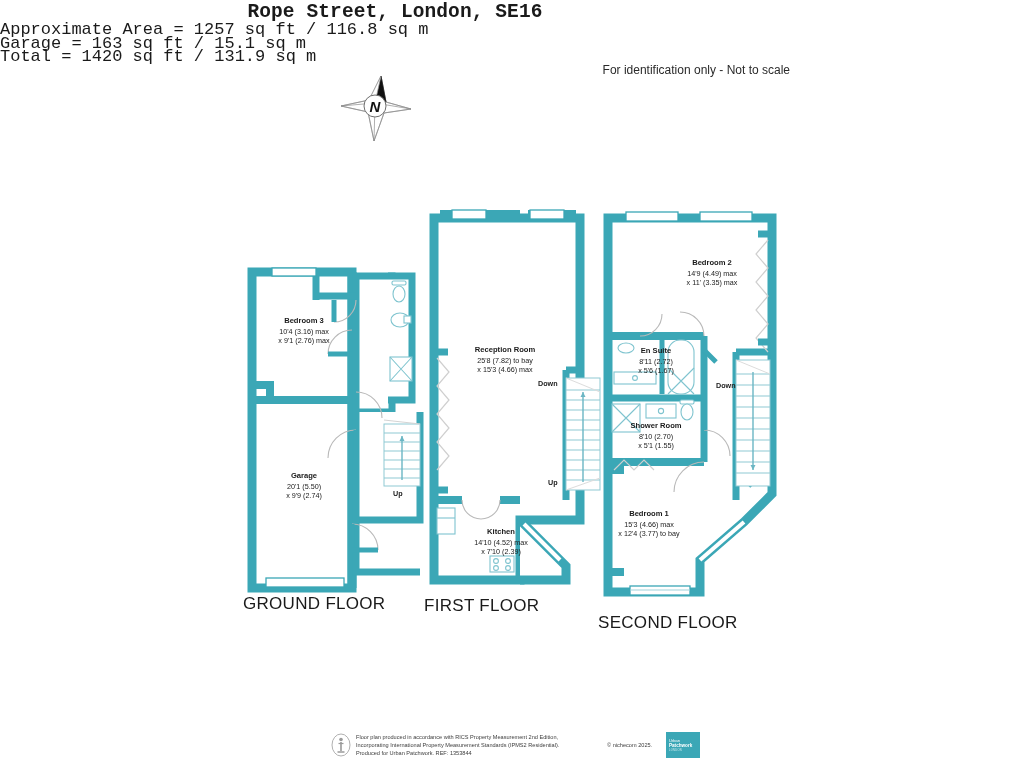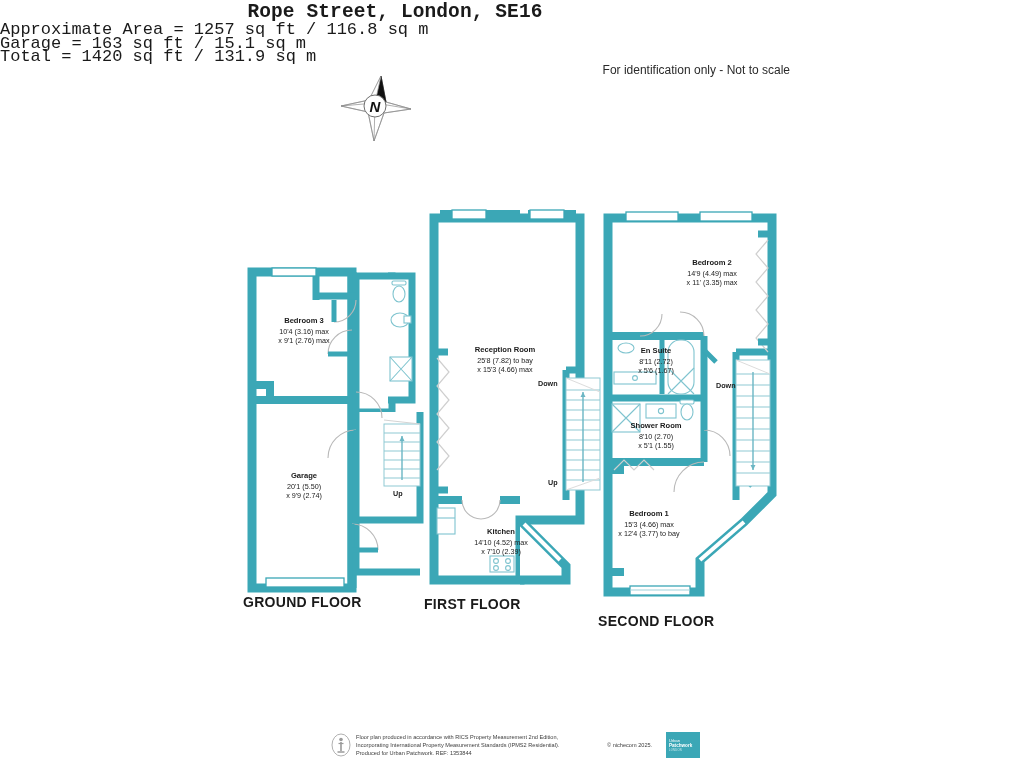--- a/index.html
+++ b/index.html
@@ -13,21 +13,21 @@
   .hline{font-size:17px;text-align:left;width:790px;line-height:13.6px;font-family:Liberation Mono, monospace;}
   .hsmall{font-size:12px;text-align:right;width:790px;line-height:12px;color:#2a2a2a;}
 
   
   #compass{position:absolute;left:334px;top:62px;width:82px;height:84px;}
 
   
   #plan{position:absolute;left:0;top:0;width:1024px;height:768px;}
 
   
-  .floor-label{position:absolute;font-size:14px;font-weight:bold;letter-spacing:.3px;white-space:nowrap;}
+  .floor-label{position:absolute;font-size:17px;font-weight:normal;letter-spacing:.3px;white-space:nowrap;}
   #lbl-ground{left:243px;top:594px;}
   #lbl-first{left:424px;top:596px;}
   #lbl-second{left:598px;top:613px;}
 
   
   .room{position:absolute;text-align:center;white-space:nowrap;line-height:9.6px;}
   .room .rname{font-size:7.6px;font-weight:bold;display:block;margin-bottom:1px;}
   .room .rdim{font-size:7.2px;display:block;}
 
   #room-bed3{left:224px;top:316px;width:160px;}

